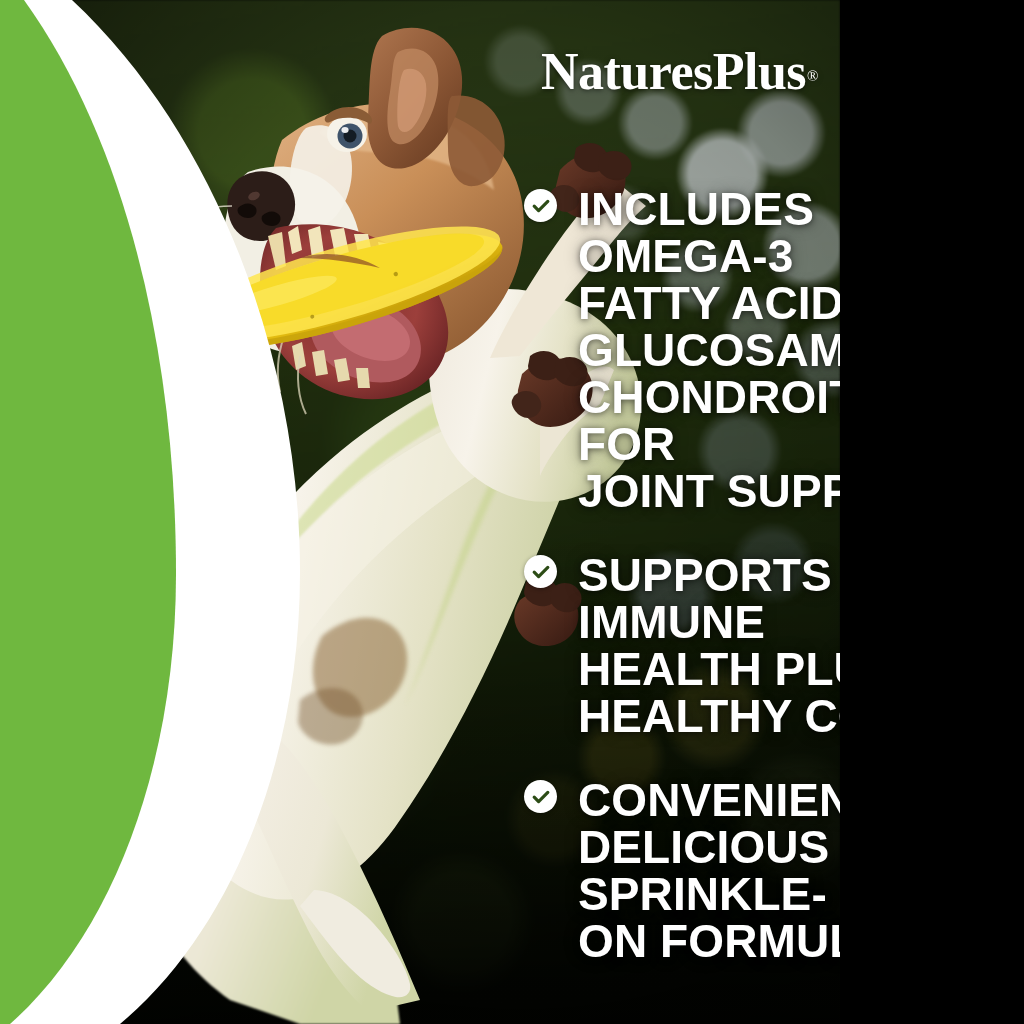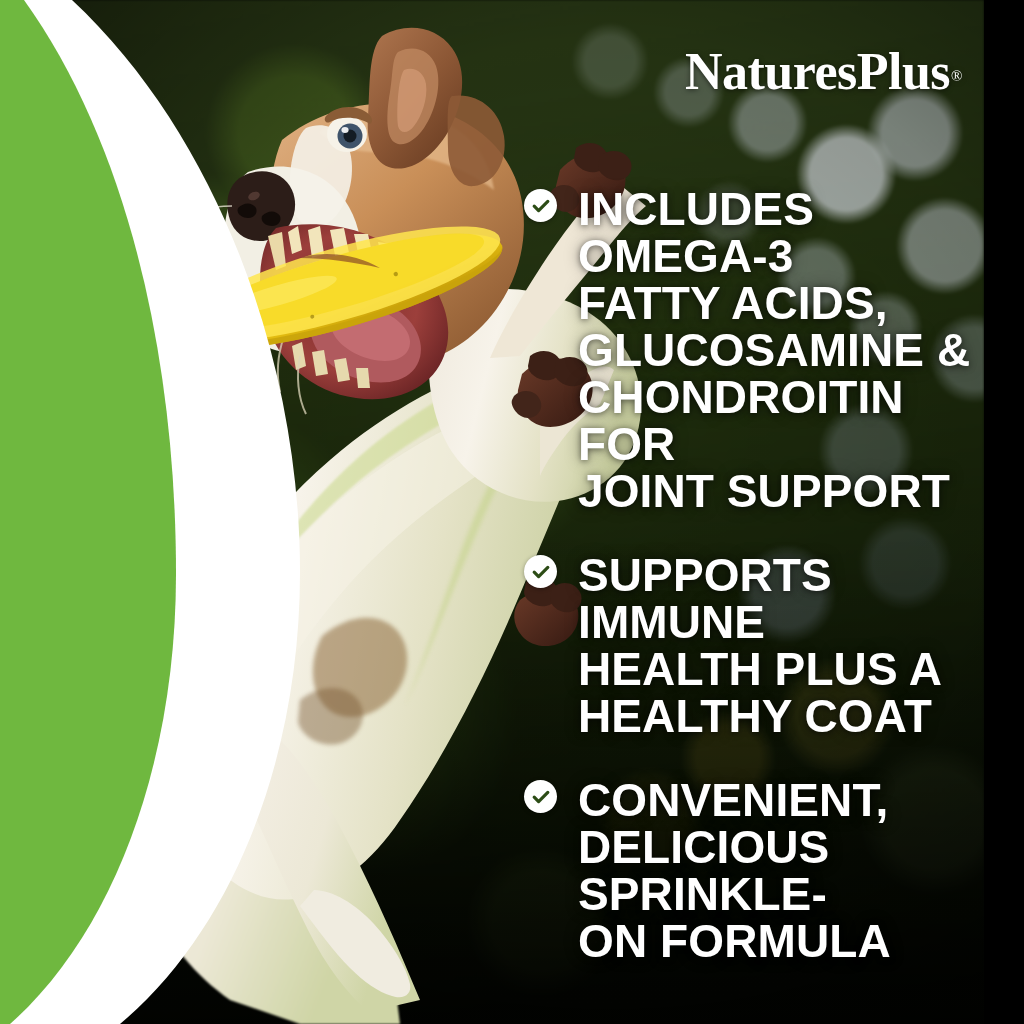--- a/index.html
+++ b/index.html
@@ -2,21 +2,21 @@
 <html><head>
 <meta charset="utf-8">
 <style>
   html, body {
     margin: 0;
     padding: 0;
     background: #000;
   }
   #page {
     position: relative;
-    width: 984px;
+    width: 840px;
     height: 1024px;
     overflow: hidden;
     font-family: "Liberation Sans", sans-serif;
     background: #0a1006;
   }
 
   
   .photo {
     position: absolute;
     inset: 0;

